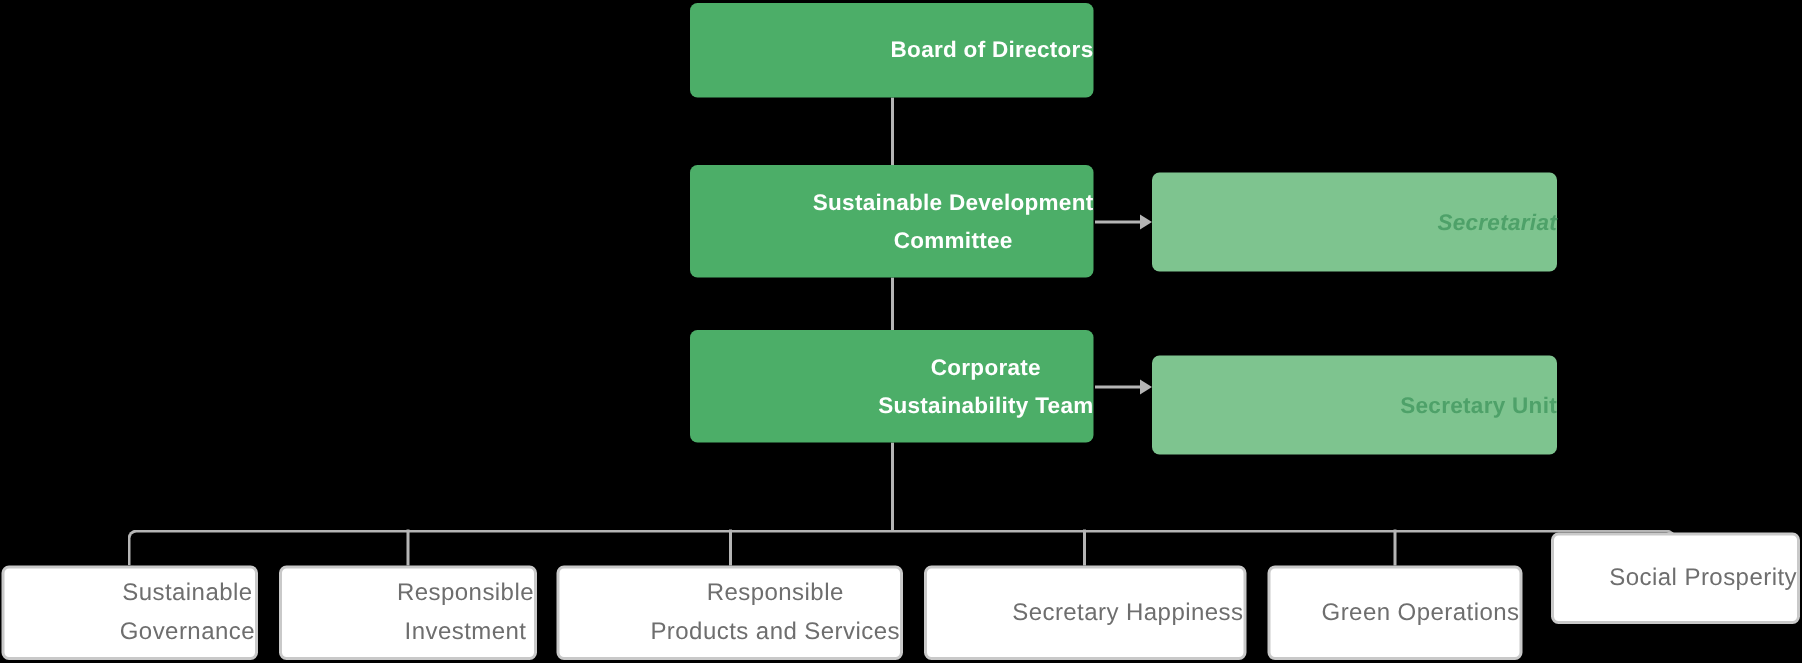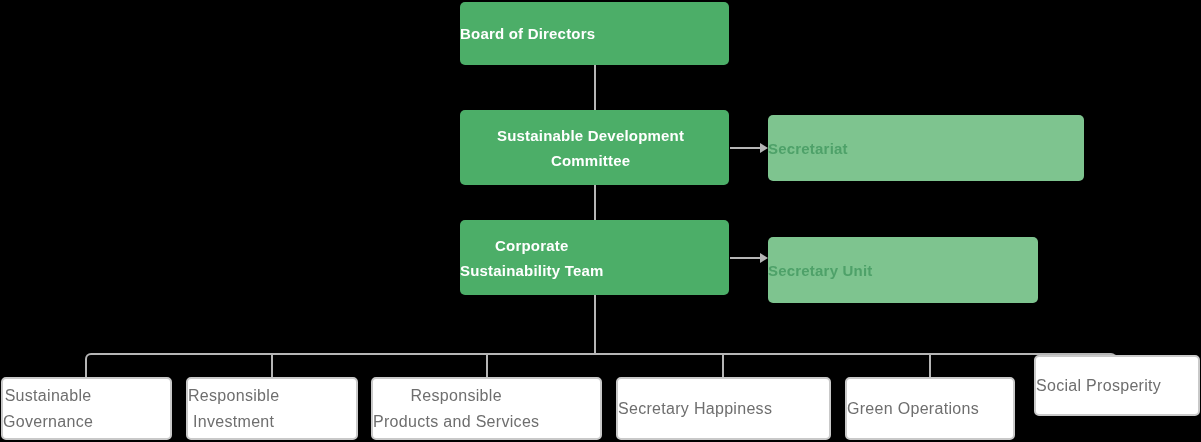--- a/index.html
+++ b/index.html
@@ -15,21 +15,21 @@
     background: var(--background, #000);
     overflow: hidden;
   }
 
   
   .node {
     position: absolute;
     box-sizing: border-box;
     display: flex;
     align-items: center;
-    justify-content: flex-start;
+    justify-content: flex-end;
     text-align: center;
     border-radius: 5px;
   }
   .node .label {
     white-space: pre-line;
   }
 
   .green {
     background: var(--green, #4cae68);
   }
@@ -64,21 +64,21 @@
     line-height: 26px;
     letter-spacing: .3px;
   }
 
   
   .n-board     { left: 460px; top:   2px; width: 269px; height: 63px; }
   .n-committee { left: 460px; top: 110px; width: 269px; height: 75px; padding-left: 37px; }
   .n-team      { left: 460px; top: 220px; width: 269px; height: 75px; }
 
   
-  .n-secretariat   { left: 768px; top: 115px; width: 316px; height: 66px; }
+  .n-secretariat   { left: 768px; top: 115px; width: 270px; height: 66px; font-style: italic; }
   .n-secretary-unit{ left: 768px; top: 225px; width: 270px; height: 66px; margin-top: 12px; }
 
   
   .n-leaf-0 { left:    1px; top: 377px; width: 171px; height: 63px; }
   .n-leaf-1 { left:  186px; top: 377px; width: 172px; height: 63px; }
   .n-leaf-2 { left:  371px; top: 377px; width: 231px; height: 63px; }
   .n-leaf-3 { left:  616px; top: 377px; width: 215px; height: 63px; }
   .n-leaf-4 { left:  845px; top: 377px; width: 170px; height: 63px; }
   .n-leaf-5 { left: 1034px; top: 355px; width: 166px; height: 61px; }
 

